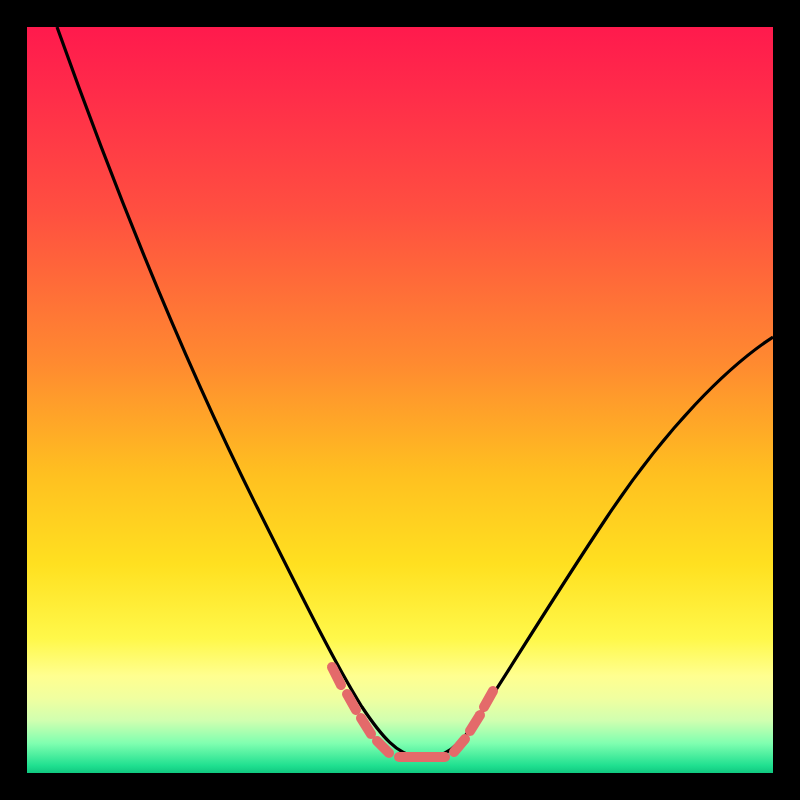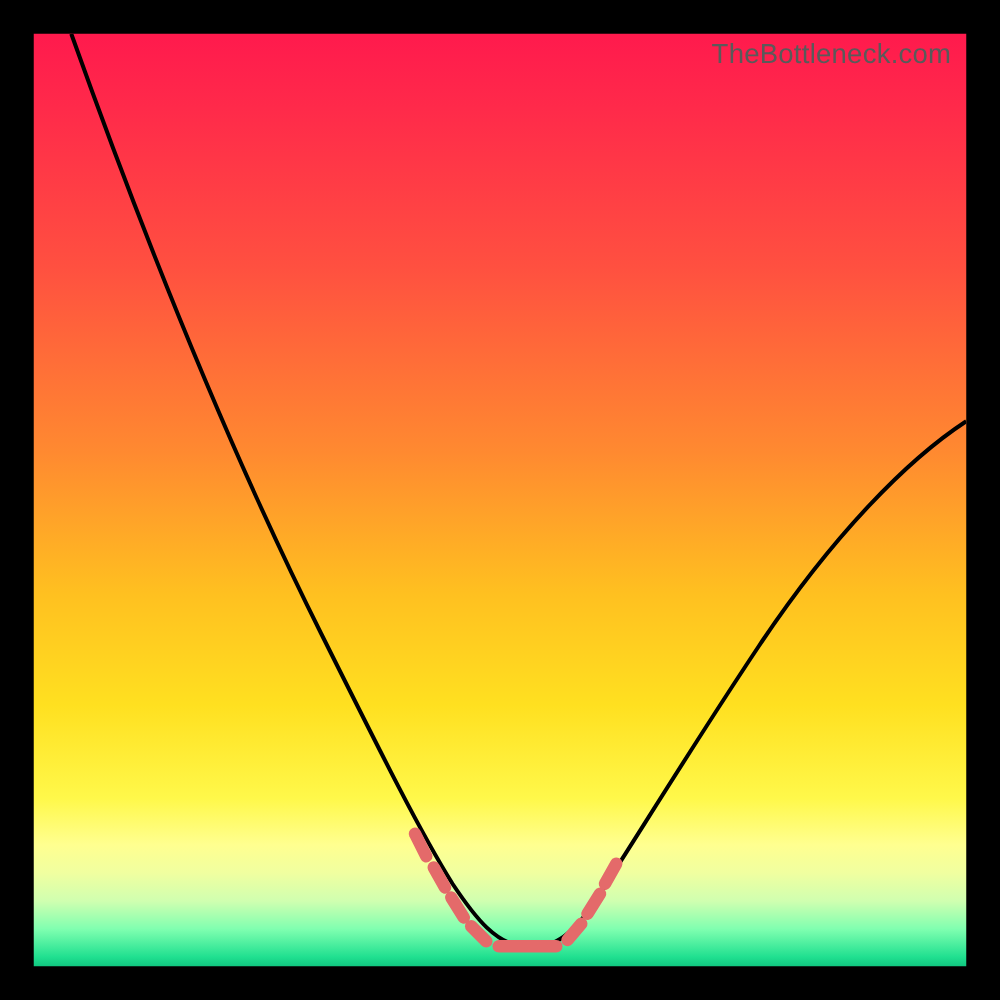--- a/index.html
+++ b/index.html
@@ -53,21 +53,20 @@
   .dash-group line {
     stroke: #e46a6a;
     stroke-width: 10;
     stroke-linecap: round;
   }
 </style>
 </head>
 <body>
 
 <div class="frame">
-  <div class="watermark">TheBottleneck.com</div>
 
   <svg class="curve" viewBox="0 0 746 746">
 
     <path d="M 30 0
              C 80 140, 150 320, 230 480
              C 280 580, 310 640, 335 680
              C 355 710, 370 727, 390 730
              C 410 732, 425 728, 445 700
              C 475 655, 520 580, 580 490
              C 640 400, 700 340, 746 310" fill="none" stroke="#000" stroke-width="3.2"></path>

